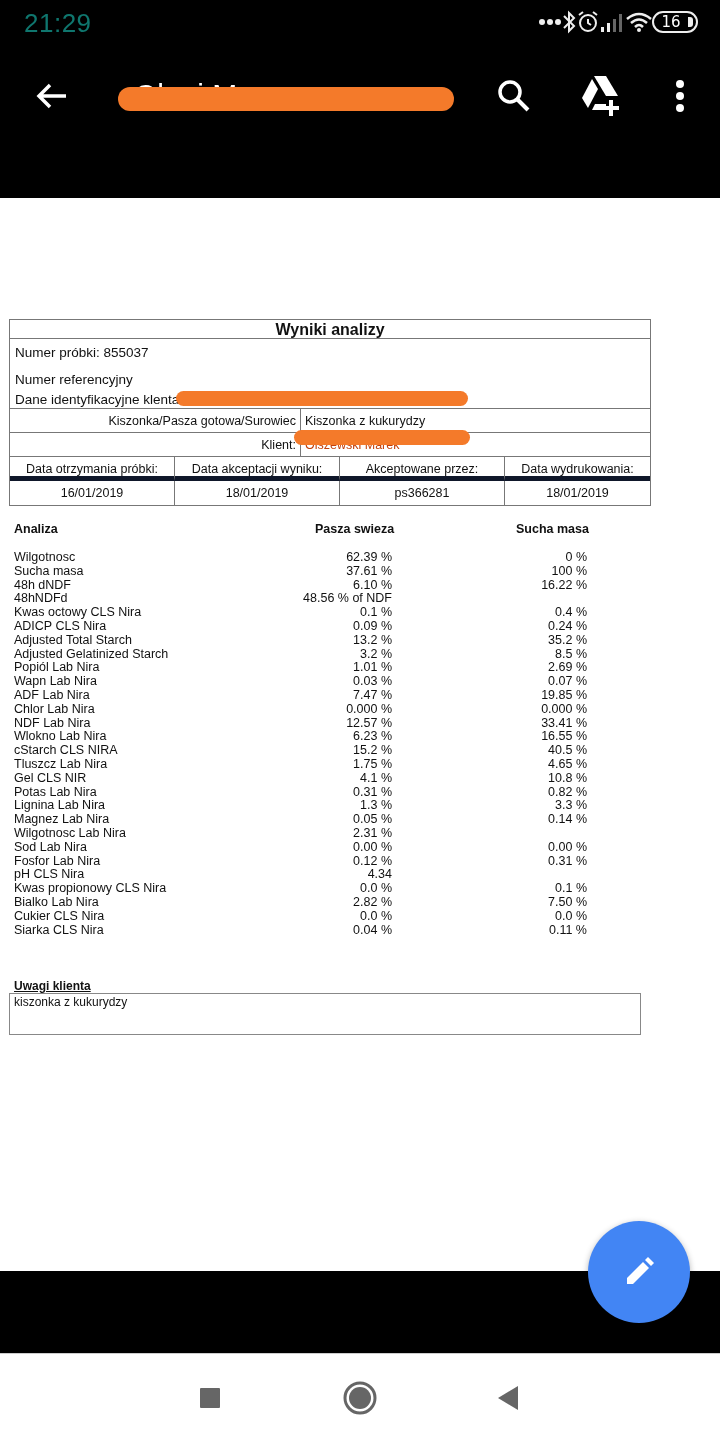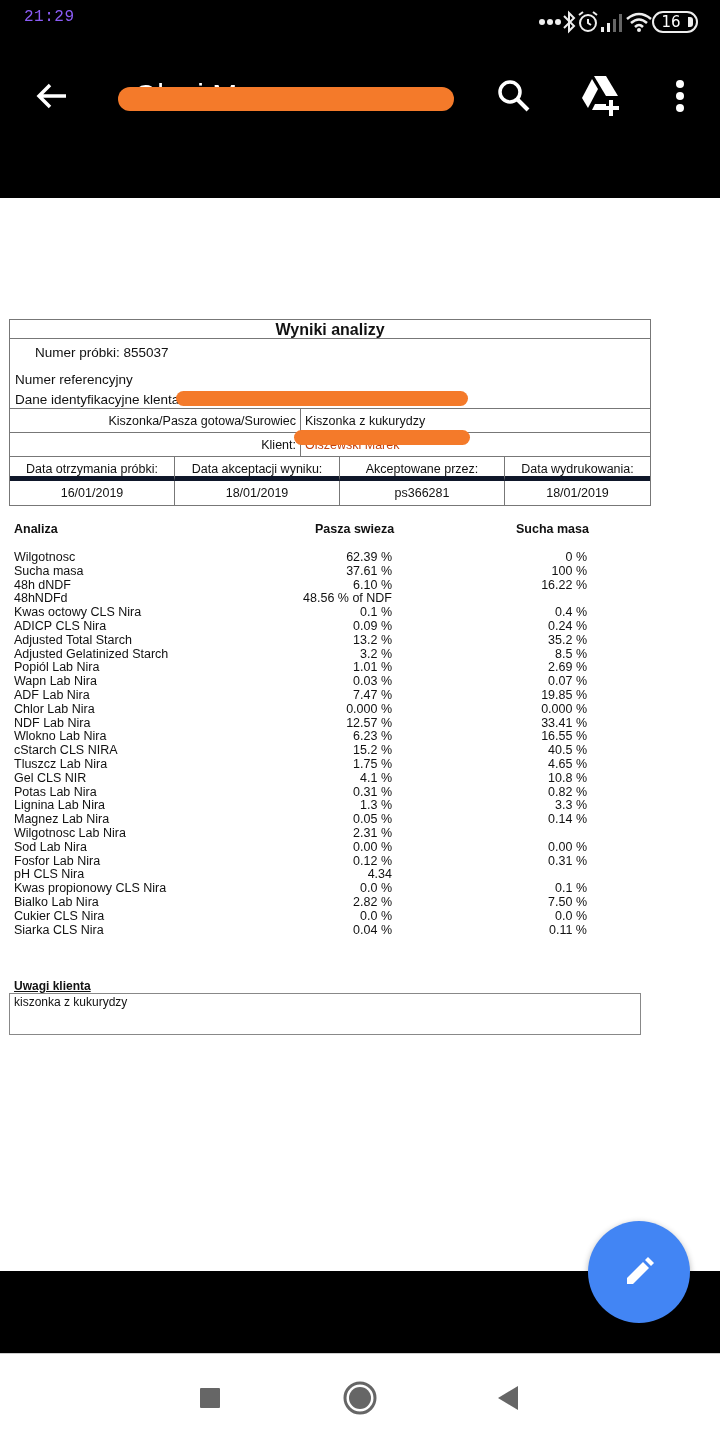--- a/index.html
+++ b/index.html
@@ -1,21 +1,21 @@
 <!DOCTYPE html>
 <html><head>
 <meta charset="utf-8">
 <style>
   * { box-sizing: border-box; margin: 0; padding: 0; }
   html, body { width: 720px; height: 1440px; background: #ffffff; overflow: hidden; }
   body { position: relative; font-family: "Liberation Sans", sans-serif; color: #111; }
 
   
   .topbar { position: absolute; left: 0; top: 0; width: 720px; height: 198px; background: #000; }
-  .status-time { position: absolute; left: 24px; top: 8px; font-size: 16px; color: #8b5cf6; font-family: Liberation Mono, monospace; letter-spacing: 0.5px; }
+  .status-time { position: absolute; left: 24px; top: 8px; font-size: 26px; color: #0f766e; font-family: Liberation Sans, sans-serif; letter-spacing: 0.5px; }
   .status-icons { position: absolute; right: 22px; top: 9px; height: 26px; display: flex; align-items: center; color: #f2f2f2; }
   .status-icons .ic { display: flex; align-items: center; justify-content: center; }
   .battery { width: 46px; height: 22px; border: 2px solid #eee; border-radius: 11px; position: relative; font-size: 15px; font-family: "DejaVu Sans", sans-serif; color: #fff; display: flex; align-items: center; justify-content: center; padding-right: 8px; }
   .battery::after { content: ""; position: absolute; right: 3px; top: 4px; width: 5px; height: 10px; background: #eee; border-radius: 0 3px 3px 0; }
 
   .appbar-back { position: absolute; left: 32px; top: 76px; width: 40px; height: 40px; cursor: pointer; }
   .appbar-title { position: absolute; left: 134px; top: 78px; width: 320px; height: 40px; color: #fff; font-size: 30px; white-space: nowrap; overflow: hidden; }
   .redaction { position: absolute; background: #f47a2a; border-radius: 20px; }
   .appbar-search { position: absolute; left: 494px; top: 76px; width: 40px; height: 40px; cursor: pointer; }
   .appbar-drive { position: absolute; left: 578px; top: 74px; width: 46px; height: 44px; cursor: pointer; }
@@ -125,21 +125,21 @@
         <circle cx="12" cy="20" r="4" fill="#fff"></circle>
         <circle cx="12" cy="32" r="4" fill="#fff"></circle>
       </svg>
   </div>
 </div>
 
 <div class="doc">
   <div class="hdr">
     <div class="title-row">Wyniki analizy</div>
     <div class="info">
-      <div style="top:6px;margin-left:20px;">Numer próbki: 855037</div>
+      <div style="top:6px;">Numer próbki: 855037</div>
       <div style="top:33px;">Numer referencyjny</div>
       <div style="top:53px;">Dane identyfikacyjne klenta</div>
     </div>
     <div class="row2">
       <div class="lbl">Kiszonka/Pasza gotowa/Surowiec</div>
       <div class="val">Kiszonka z kukurydzy</div>
     </div>
     <div class="row2">
       <div class="lbl">Klient:</div>
       <div class="val" style="color:#c2410c;">Olszewski Marek</div>

